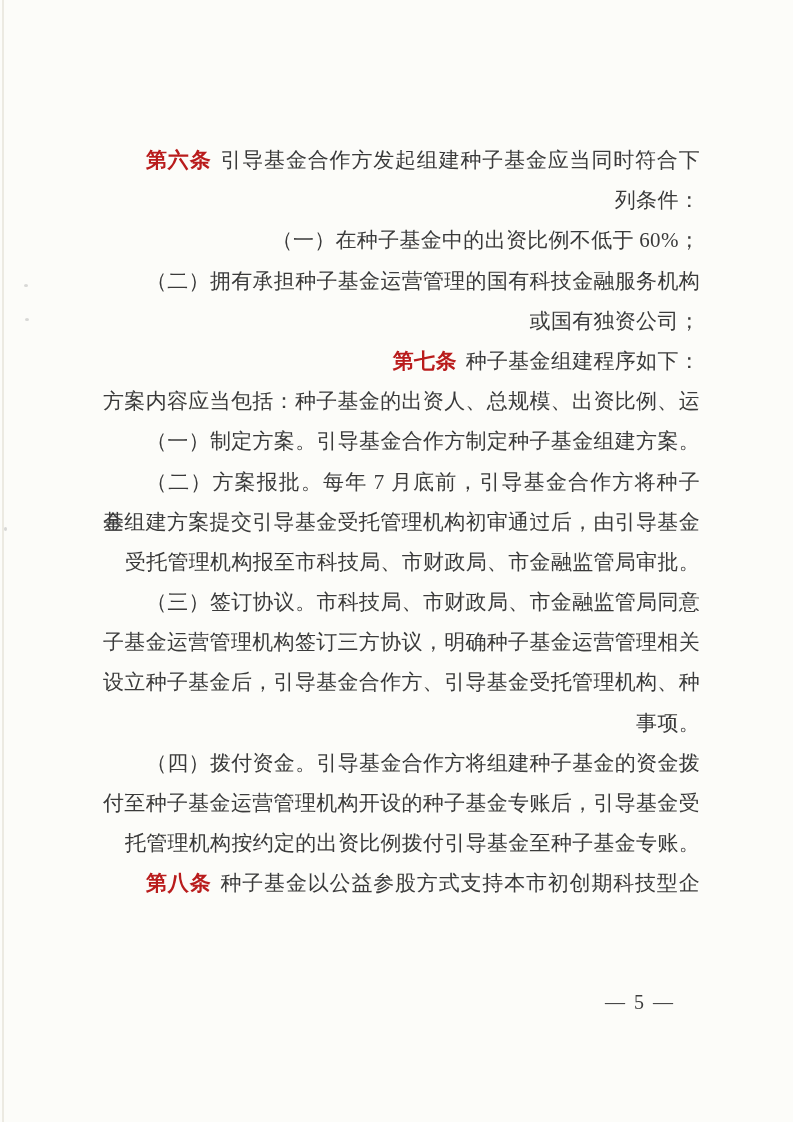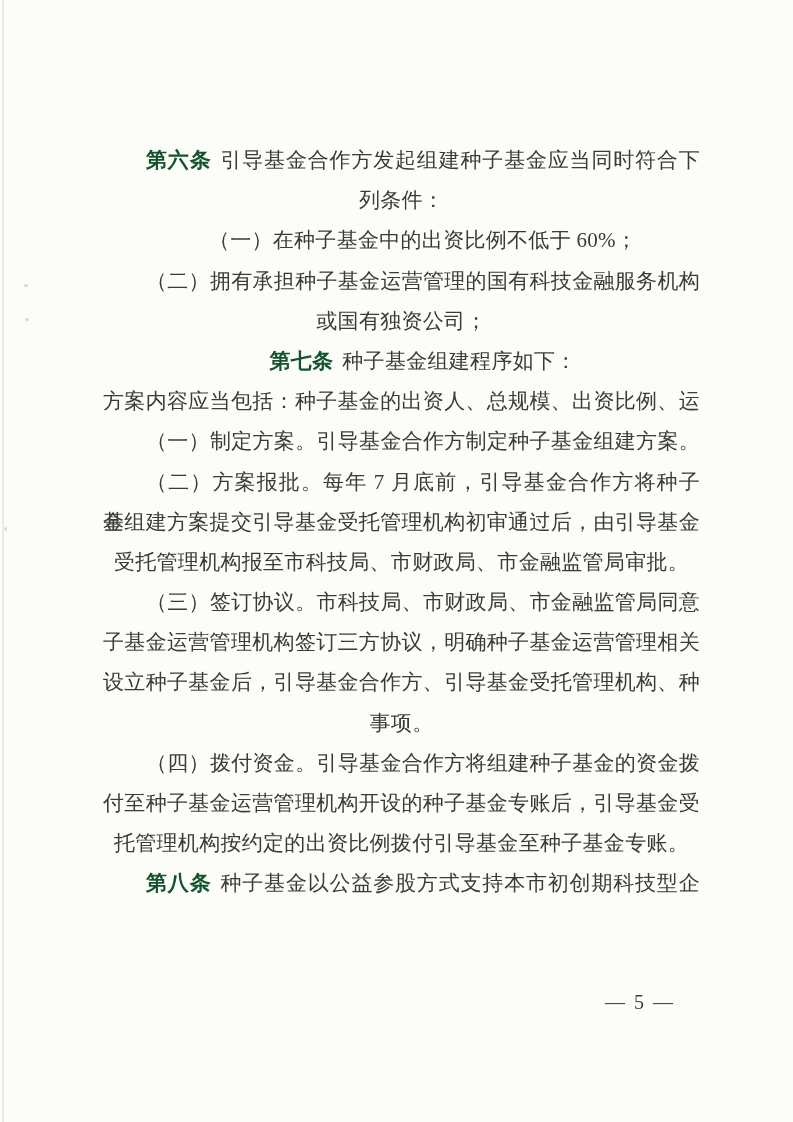--- a/index.html
+++ b/index.html
@@ -38,37 +38,37 @@
     top: 140px;
     width: 597px;
     color: #3a3a3a;
   }
   .line {
     height: 40.2px;
     line-height: 40.2px;
     font-size: 21px;
     letter-spacing: 0.3px;
     white-space: nowrap;
-    text-align: center;
+    text-align: right;
   }
   
   .line.j {
     white-space: normal;
     text-align: justify;
     text-align-last: justify;
   }
   
   .line.i {
     text-indent: 43px;
   }
   
   .term {
     font-family: "Liberation Sans", "DejaVu Sans", sans-serif;
     font-weight: 700;
-    color: #14532d;
+    color: #b91c1c;
     margin-right: 9px;
   }
   .term:empty { display: none; }
 
   .pagenum {
     position: absolute;
     top: 988px;
     right: 118px;
     font-size: 20px;
     line-height: 28px;

